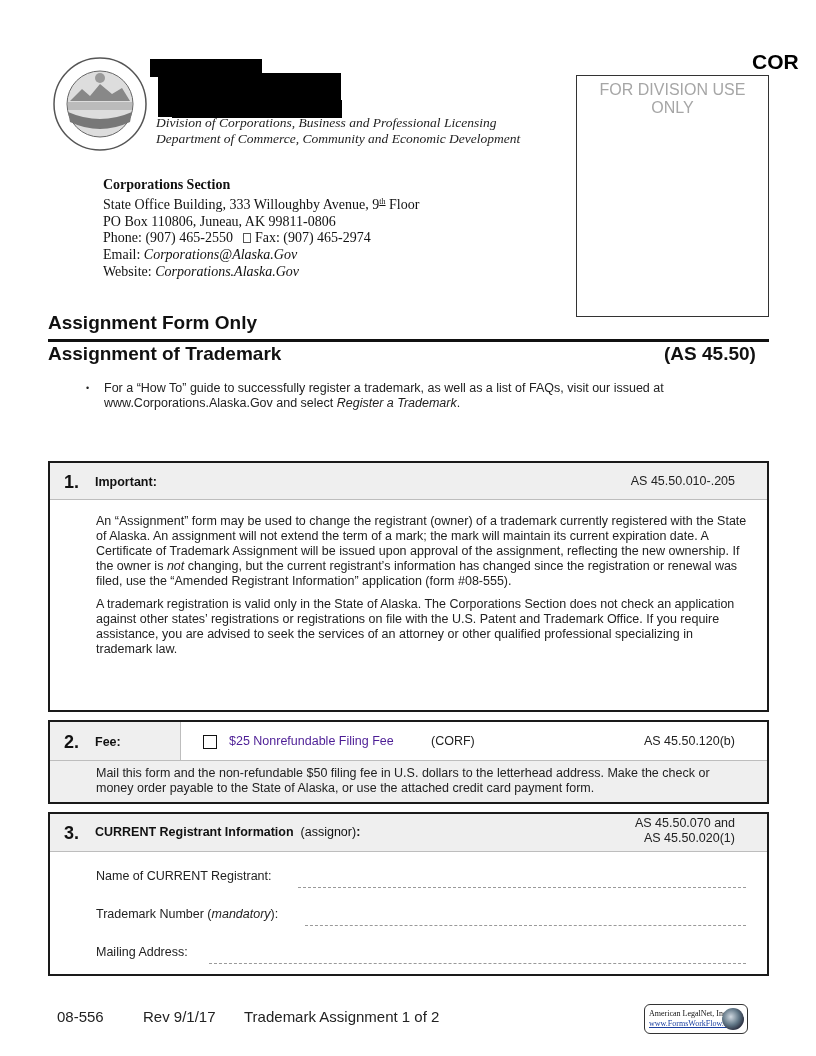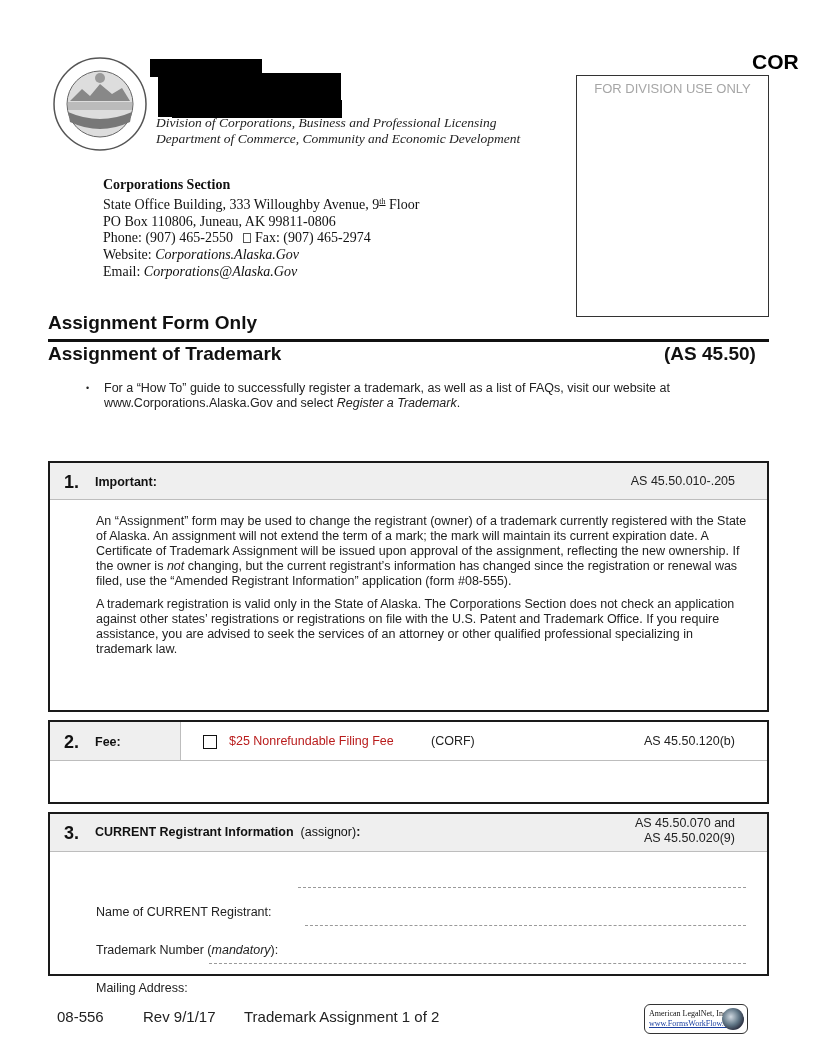--- a/index.html
+++ b/index.html
@@ -15,21 +15,21 @@
   .dept { left: 156px; top: 115px; font-family: "Liberation Serif", serif; font-style: italic; font-size: 13.5px; line-height: 16px; color: #222; }
 
   .contact { left: 103px; top: 177px; font-family: "Liberation Serif", serif; font-size: 14px; line-height: 16.8px; color: #111; }
   .contact .bold { font-weight: bold; }
   .contact i { font-style: italic; }
   .contact sup { font-size: 8px; vertical-align: 5px; text-decoration: underline; }
   .sq { display: inline-block; width: 8px; height: 10px; border: 1px solid #555; margin: 0 4px 0 10px; vertical-align: -1px; }
 
   .cor { left: 716px; top: 50px; font-size: 21px; font-weight: bold; color: #000; margin-left: 36px; }
   .divbox { left: 576px; top: 75px; width: 193px; height: 242px; border: 1px solid #333; }
-  .divbox-label { position: absolute; left: 0; right: 0; top: 5px; text-align: center; font-size: 13px; color: #a6a6a6; }
+  .divbox-label { position: absolute; left: 0; right: 0; top: 5px; text-align: center; font-size: 16px; color: #a6a6a6; }
 
   .title1 { left: 48px; top: 312px; font-size: 19px; font-weight: bold; color: #111; }
   .rule { left: 48px; top: 339px; width: 721px; height: 3px; background: #111; }
   .title2 { left: 48px; top: 343px; font-size: 19px; font-weight: bold; color: #111; }
   .title2r { left: 664px; top: 343px; font-size: 19px; font-weight: bold; color: #111; }
 
   .bullets { left: 86px; top: 381px; width: 660px; font-size: 12.5px; line-height: 15px; color: #222; }
   .bullet { position: relative; padding-left: 18px; margin-bottom: 8px; }
   .bullet::before { content: "\2022"; position: absolute; left: 0; top: 0; font-size: 9px; }
 
@@ -50,31 +50,31 @@
   #sec1 .slabel { top: 12px; }
   #sec1 .sref { top: 11px; }
   #sec1 .sbody { padding: 14px 20px 0 46px; }
 
   #sec2 { top: 720px; height: 84px; }
   #sec2 .shead { height: 39px; background: #fff; }
   #sec2 .labelcell { position: absolute; left: 0; top: 0; width: 131px; height: 38px; background: #efefef; border-right: 1px solid #bdbdbd; }
   #sec2 .snum { top: 10px; }
   #sec2 .slabel { top: 13px; }
   #sec2 .fee-check { position: absolute; left: 153px; top: 13px; width: 14px; height: 14px; border: 1.5px solid #111; background: #fff; }
-  #sec2 .fee-text { position: absolute; left: 179px; top: 12px; font-size: 12.5px; color: #b91c1c; }
+  #sec2 .fee-text { position: absolute; left: 179px; top: 12px; font-size: 12.5px; color: #4c1d95; }
   #sec2 .fee-code { position: absolute; left: 381px; top: 12px; font-size: 12.5px; color: #222; }
   #sec2 .sref { top: 12px; }
   #sec2 .sbody { background: #efefef; height: 41px; padding: 5px 20px 0 46px; }
 
   #sec3 { top: 812px; height: 164px; }
   #sec3 .shead { height: 38px; }
   #sec3 .snum { top: 9px; }
   #sec3 .slabel { top: 11px; }
   #sec3 .sref { top: 2px; margin-left: 40px; }
-  .field-label { position: absolute; left: 46px; font-size: 12.5px; color: #222; margin-top: 36px; }
+  .field-label { position: absolute; left: 46px; font-size: 12.5px; color: #222; }
   .field-label i { font-style: italic; text-align: center; }
   .field-line { position: absolute; border-bottom: 1px dashed #9a9a9a; height: 1px; }
 
   
   .foot { top: 1008px; font-size: 15px; color: #222; }
   .logo { left: 644px; top: 1004px; width: 104px; height: 30px; border: 1.5px solid #333; border-radius: 6px; background: #fff; }
   .logo-t1 { position: absolute; left: 4px; top: 4px; font-family: "Liberation Serif", serif; font-size: 8px; color: #111; }
   .logo-t2 { position: absolute; left: 4px; top: 14px; font-family: "Liberation Serif", serif; font-size: 8px; color: #1a3fa0; text-decoration: underline; }
   .logo-globe { position: absolute; right: 3px; top: 3px; width: 22px; height: 22px; border-radius: 50%; background: radial-gradient(circle at 40% 40%, #cfd8e0 0, #5f7585 45%, #223 80%); }
 </style>
@@ -97,36 +97,36 @@
 <div class="abs dept">
   <div>Division of Corporations, Business and Professional Licensing</div>
   <div>Department of Commerce, Community and Economic Development</div>
 </div>
 
 <div class="abs contact">
   <div class="bold">Corporations Section</div>
   <div><span>State Office Building, 333 Willoughby Avenue, 9</span><sup>th</sup><span> Floor</span></div>
   <div>PO Box 110806, Juneau, AK  99811-0806</div>
   <div><span>Phone: (907) 465-2550</span><span class="sq"></span><span>Fax: (907) 465-2974</span></div>
+  <div><span>Email: </span><i>Corporations@Alaska.Gov</i></div>
   <div><span>Website: </span><i>Corporations.Alaska.Gov</i></div>
-  <div><span>Email: </span><i>Corporations@Alaska.Gov</i></div>
 </div>
 
 <div class="abs cor">COR</div>
 <div class="abs divbox">
   <div class="divbox-label">FOR DIVISION USE ONLY</div>
 </div>
 
 <div class="abs title1">Assignment Form Only</div>
 <div class="abs rule"></div>
 <div class="abs title2">Assignment of Trademark</div>
 <div class="abs title2r">(AS 45.50)</div>
 
 <div class="abs bullets">
-  <div class="bullet"><span>For a “How To” guide to successfully register a trademark, as well as a list of FAQs, visit our website at www.Corporations.Alaska.Gov and select </span><i>Register a Trademark</i><span>.</span></div>
+  <div class="bullet"><span>For a “How To” guide to successfully register a trademark, as well as a list of FAQs, visit our issued at www.Corporations.Alaska.Gov and select </span><i>Register a Trademark</i><span>.</span></div>
 </div>
 
 <div class="section" id="sec1">
   <div class="shead">
     <span class="snum">1.</span>
     <span class="slabel">Important:</span>
     <span class="sref">AS 45.50.010-.205</span>
   </div>
   <div class="sbody">
     <p><span>An “Assignment” form may be used to change the registrant (owner) of a trademark currently registered with the State of Alaska. An assignment will not extend the term of a mark; the mark will maintain its current expiration date. A Certificate of Trademark Assignment will be issued upon approval of the assignment, reflecting the new ownership. If the owner is </span><i>not</i><span> changing, but the current registrant’s information has changed since the registration or renewal was filed, use the “Amended Registrant Information” application (form #08-555).</span></p>
@@ -137,27 +137,28 @@
 <div class="section" id="sec2">
   <div class="shead">
     <div class="labelcell"></div>
     <span class="snum">2.</span>
     <span class="slabel">Fee:</span>
     <span class="fee-check"></span>
     <span class="fee-text">$25 Nonrefundable Filing Fee</span>
     <span class="fee-code">(CORF)</span>
     <span class="sref">AS 45.50.120(b)</span>
   </div>
+  <div class="sbody">Mail this form and the non-refundable $50 filing fee in U.S. dollars to the letterhead address. Make the check or money order payable to the State of Alaska, or use the attached credit card payment form.</div>
 </div>
 
 <div class="section" id="sec3">
   <div class="shead">
     <span class="snum">3.</span>
     <span class="slabel"><span>CURRENT Registrant Information</span>&nbsp; <span class="norm">(assignor)</span><span>:</span></span>
-    <span class="sref"><span>AS 45.50.070 and</span><br><span>AS 45.50.020(9)</span></span>
+    <span class="sref"><span>AS 45.50.070 and</span><br><span>AS 45.50.020(1)</span></span>
   </div>
   <span class="field-label" style="top:55px;">Name of CURRENT Registrant:</span>
   <div class="field-line" style="left:248px; top:73px; width:448px;"></div>
 
   <span class="field-label" style="top:93px;"><span>Trademark Number (</span><i>mandatory</i><span>):</span></span>
   <div class="field-line" style="left:255px; top:111px; width:441px;"></div>
 
   <span class="field-label" style="top:131px;">Mailing Address:</span>
   <div class="field-line" style="left:159px; top:149px; width:537px;"></div>
 </div>

